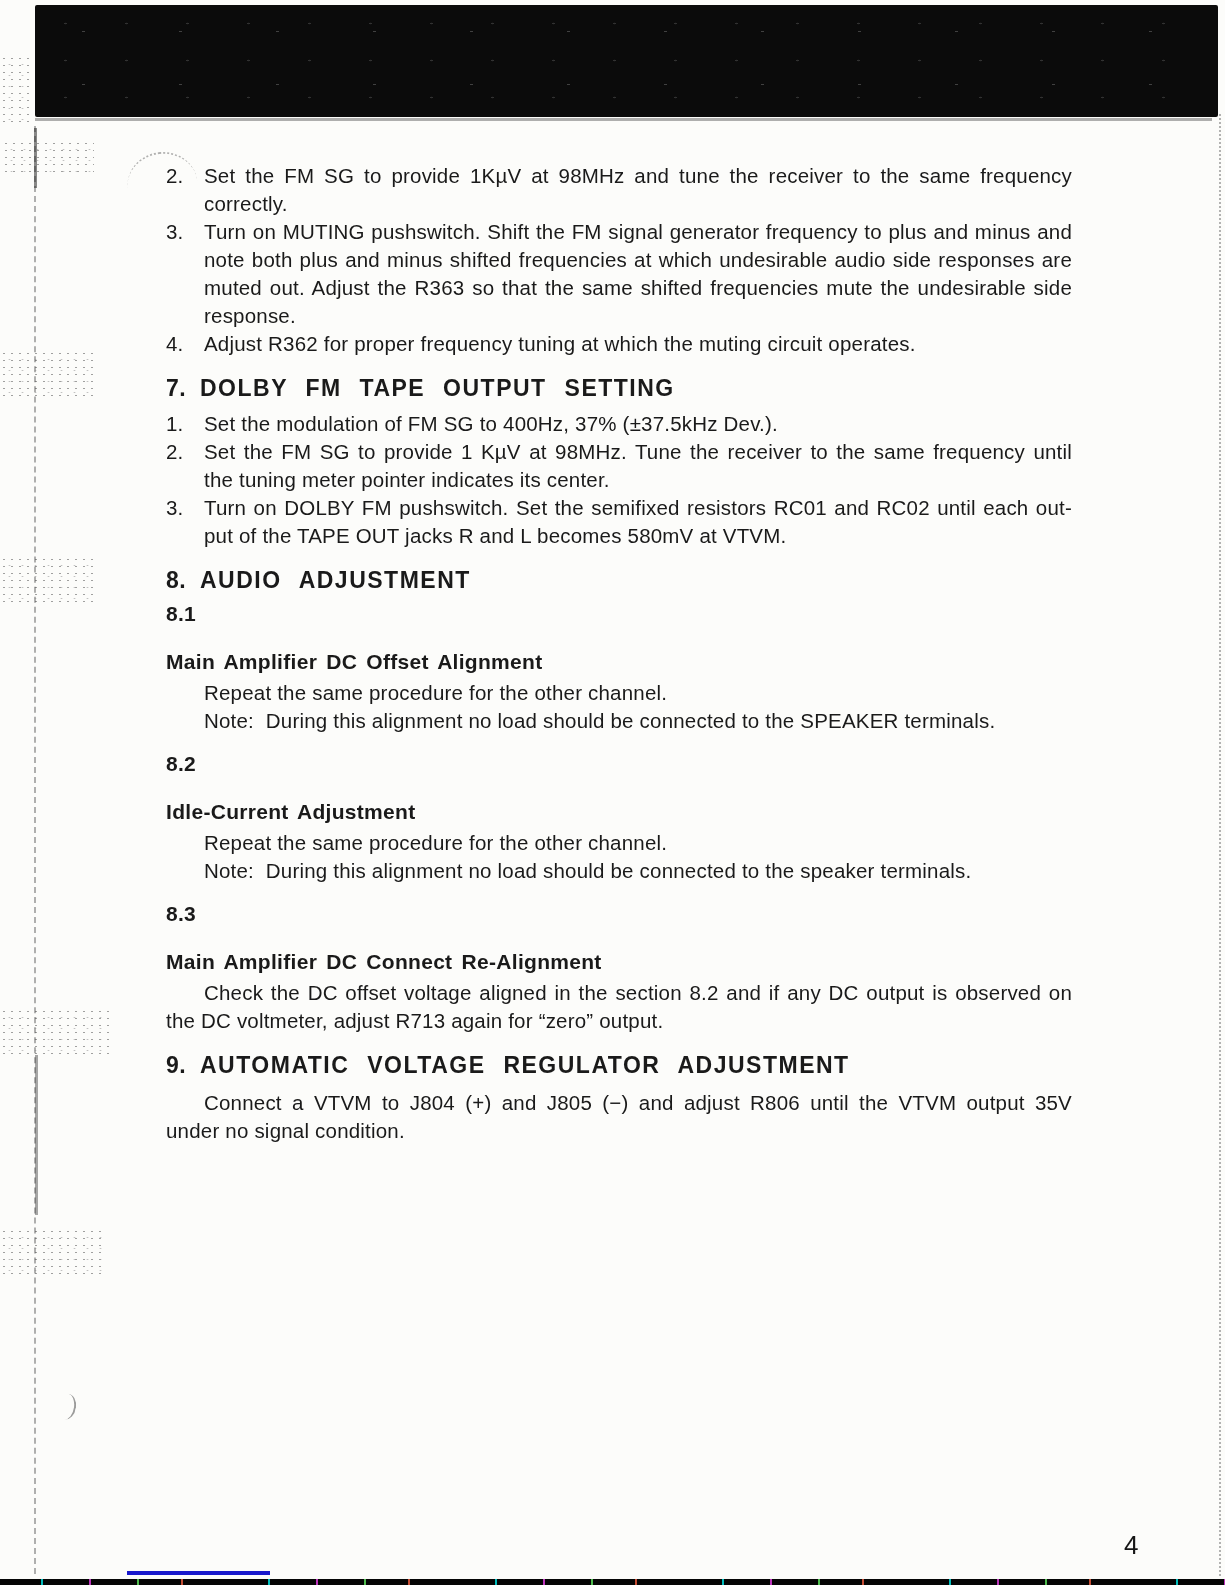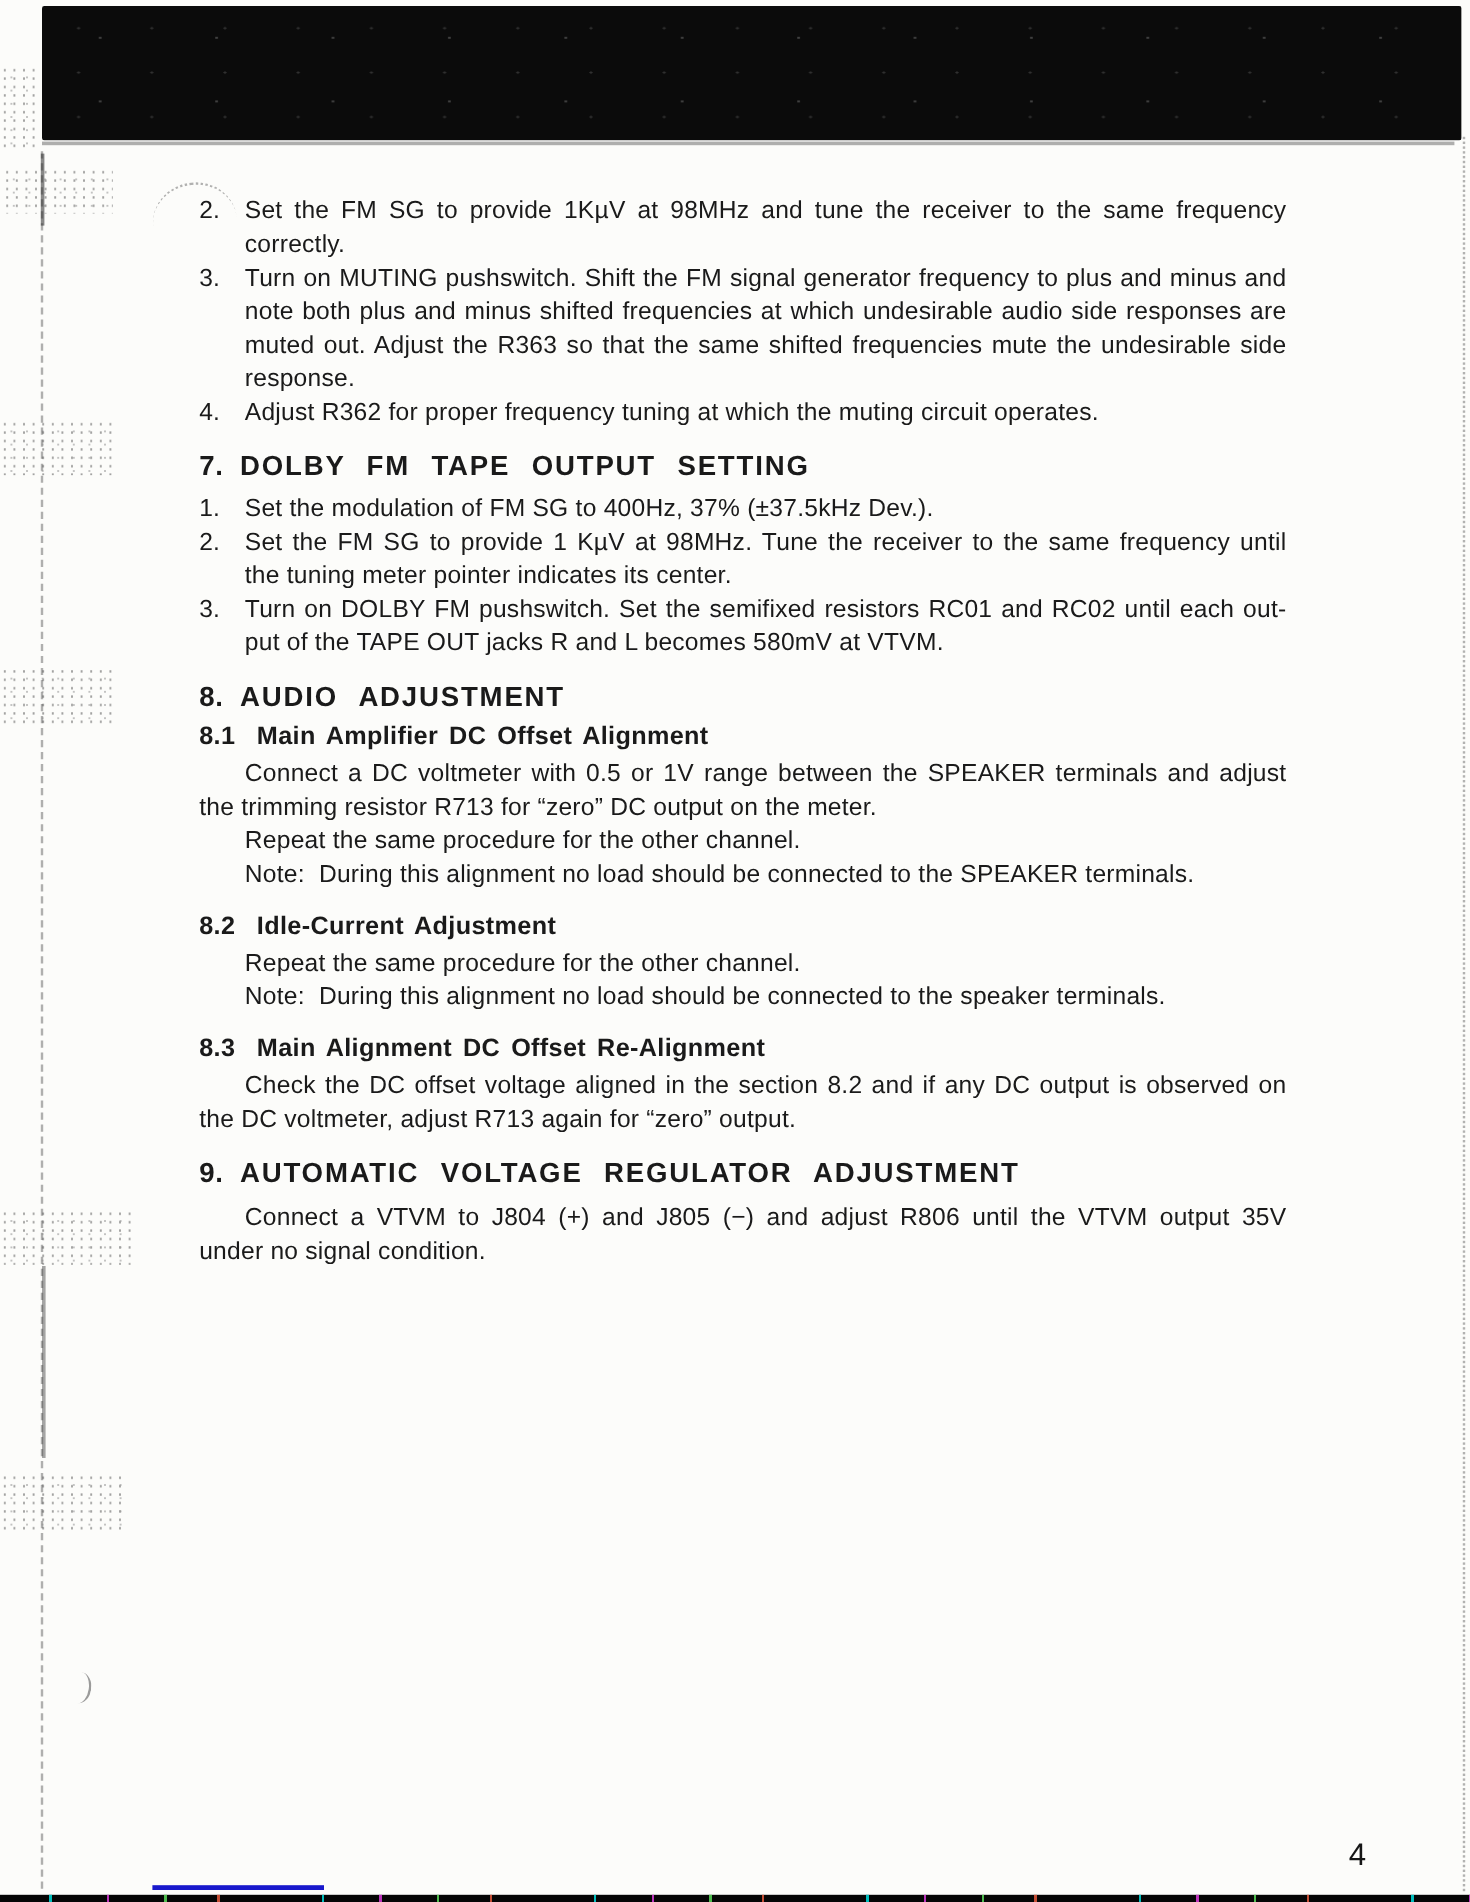--- a/index.html
+++ b/index.html
@@ -88,21 +88,21 @@
   .para { margin:0; }
 
   h2.sec {
     display:flex; margin:14px 0 0; font-size:23px; line-height:32px;
     font-weight:bold; letter-spacing:1.5px; word-spacing:10px;
   }
   h2.sec .hnum { flex:0 0 34px; word-spacing:normal; letter-spacing:.5px; }
   .sec + .numlist { margin-top:6px; }
   h3.sub {
     display:flex; margin:14px 0 2px; font-size:21px; line-height:30px;
-    font-weight:bold; letter-spacing:.3px; word-spacing:3px;
+    font-weight:bold; letter-spacing:.3px; word-spacing:3px;flex-direction:column;
   }
   h3.sub .hnum { flex:0 0 48px; }
   #sub81 { margin-top:3px; }
 
   .pageno {
     position:absolute; left:1124px; top:1530px;
     font-size:26px; line-height:30px; color:#161616;
   }
 </style>
 </head>
@@ -181,44 +181,40 @@
     <h2 class="sec">
       <span class="hnum">8.</span>
       <span class="htitle">AUDIO ADJUSTMENT</span>
     </h2>
 
     <h3 class="sub" id="sub81">
       <span class="hnum">8.1</span>
       <span class="htitle">Main Amplifier DC Offset Alignment</span>
     </h3>
     <p class="para">
-      <span class="ln j ind">Connect a DC voltmeter with 0.5 or 1V range between the SPEAKER terminals and adjust</span>
-      <span class="ln">the trimming resistor R713 for “zero” DC output on the meter.</span>
-    </p>
-    <p class="para">
       <span class="ln ind">Repeat the same procedure for the other channel.</span>
     </p>
     <p class="para">
       <span class="ln ind">Note:&nbsp; During this alignment no load should be connected to the SPEAKER terminals.</span>
     </p>
 
     <h3 class="sub">
       <span class="hnum">8.2</span>
       <span class="htitle">Idle-Current Adjustment</span>
     </h3>
     <p class="para">
       <span class="ln ind">Repeat the same procedure for the other channel.</span>
     </p>
     <p class="para">
       <span class="ln ind">Note:&nbsp; During this alignment no load should be connected to the speaker terminals.</span>
     </p>
 
     <h3 class="sub">
       <span class="hnum">8.3</span>
-      <span class="htitle">Main Alignment DC Offset Re-Alignment</span>
+      <span class="htitle">Main Amplifier DC Connect Re-Alignment</span>
     </h3>
     <p class="para">
       <span class="ln j ind">Check the DC offset voltage aligned in the section 8.2 and if any DC output is observed on</span>
       <span class="ln">the DC voltmeter, adjust R713 again for “zero” output.</span>
     </p>
 
     <h2 class="sec">
       <span class="hnum">9.</span>
       <span class="htitle">AUTOMATIC VOLTAGE REGULATOR ADJUSTMENT</span>
     </h2>

